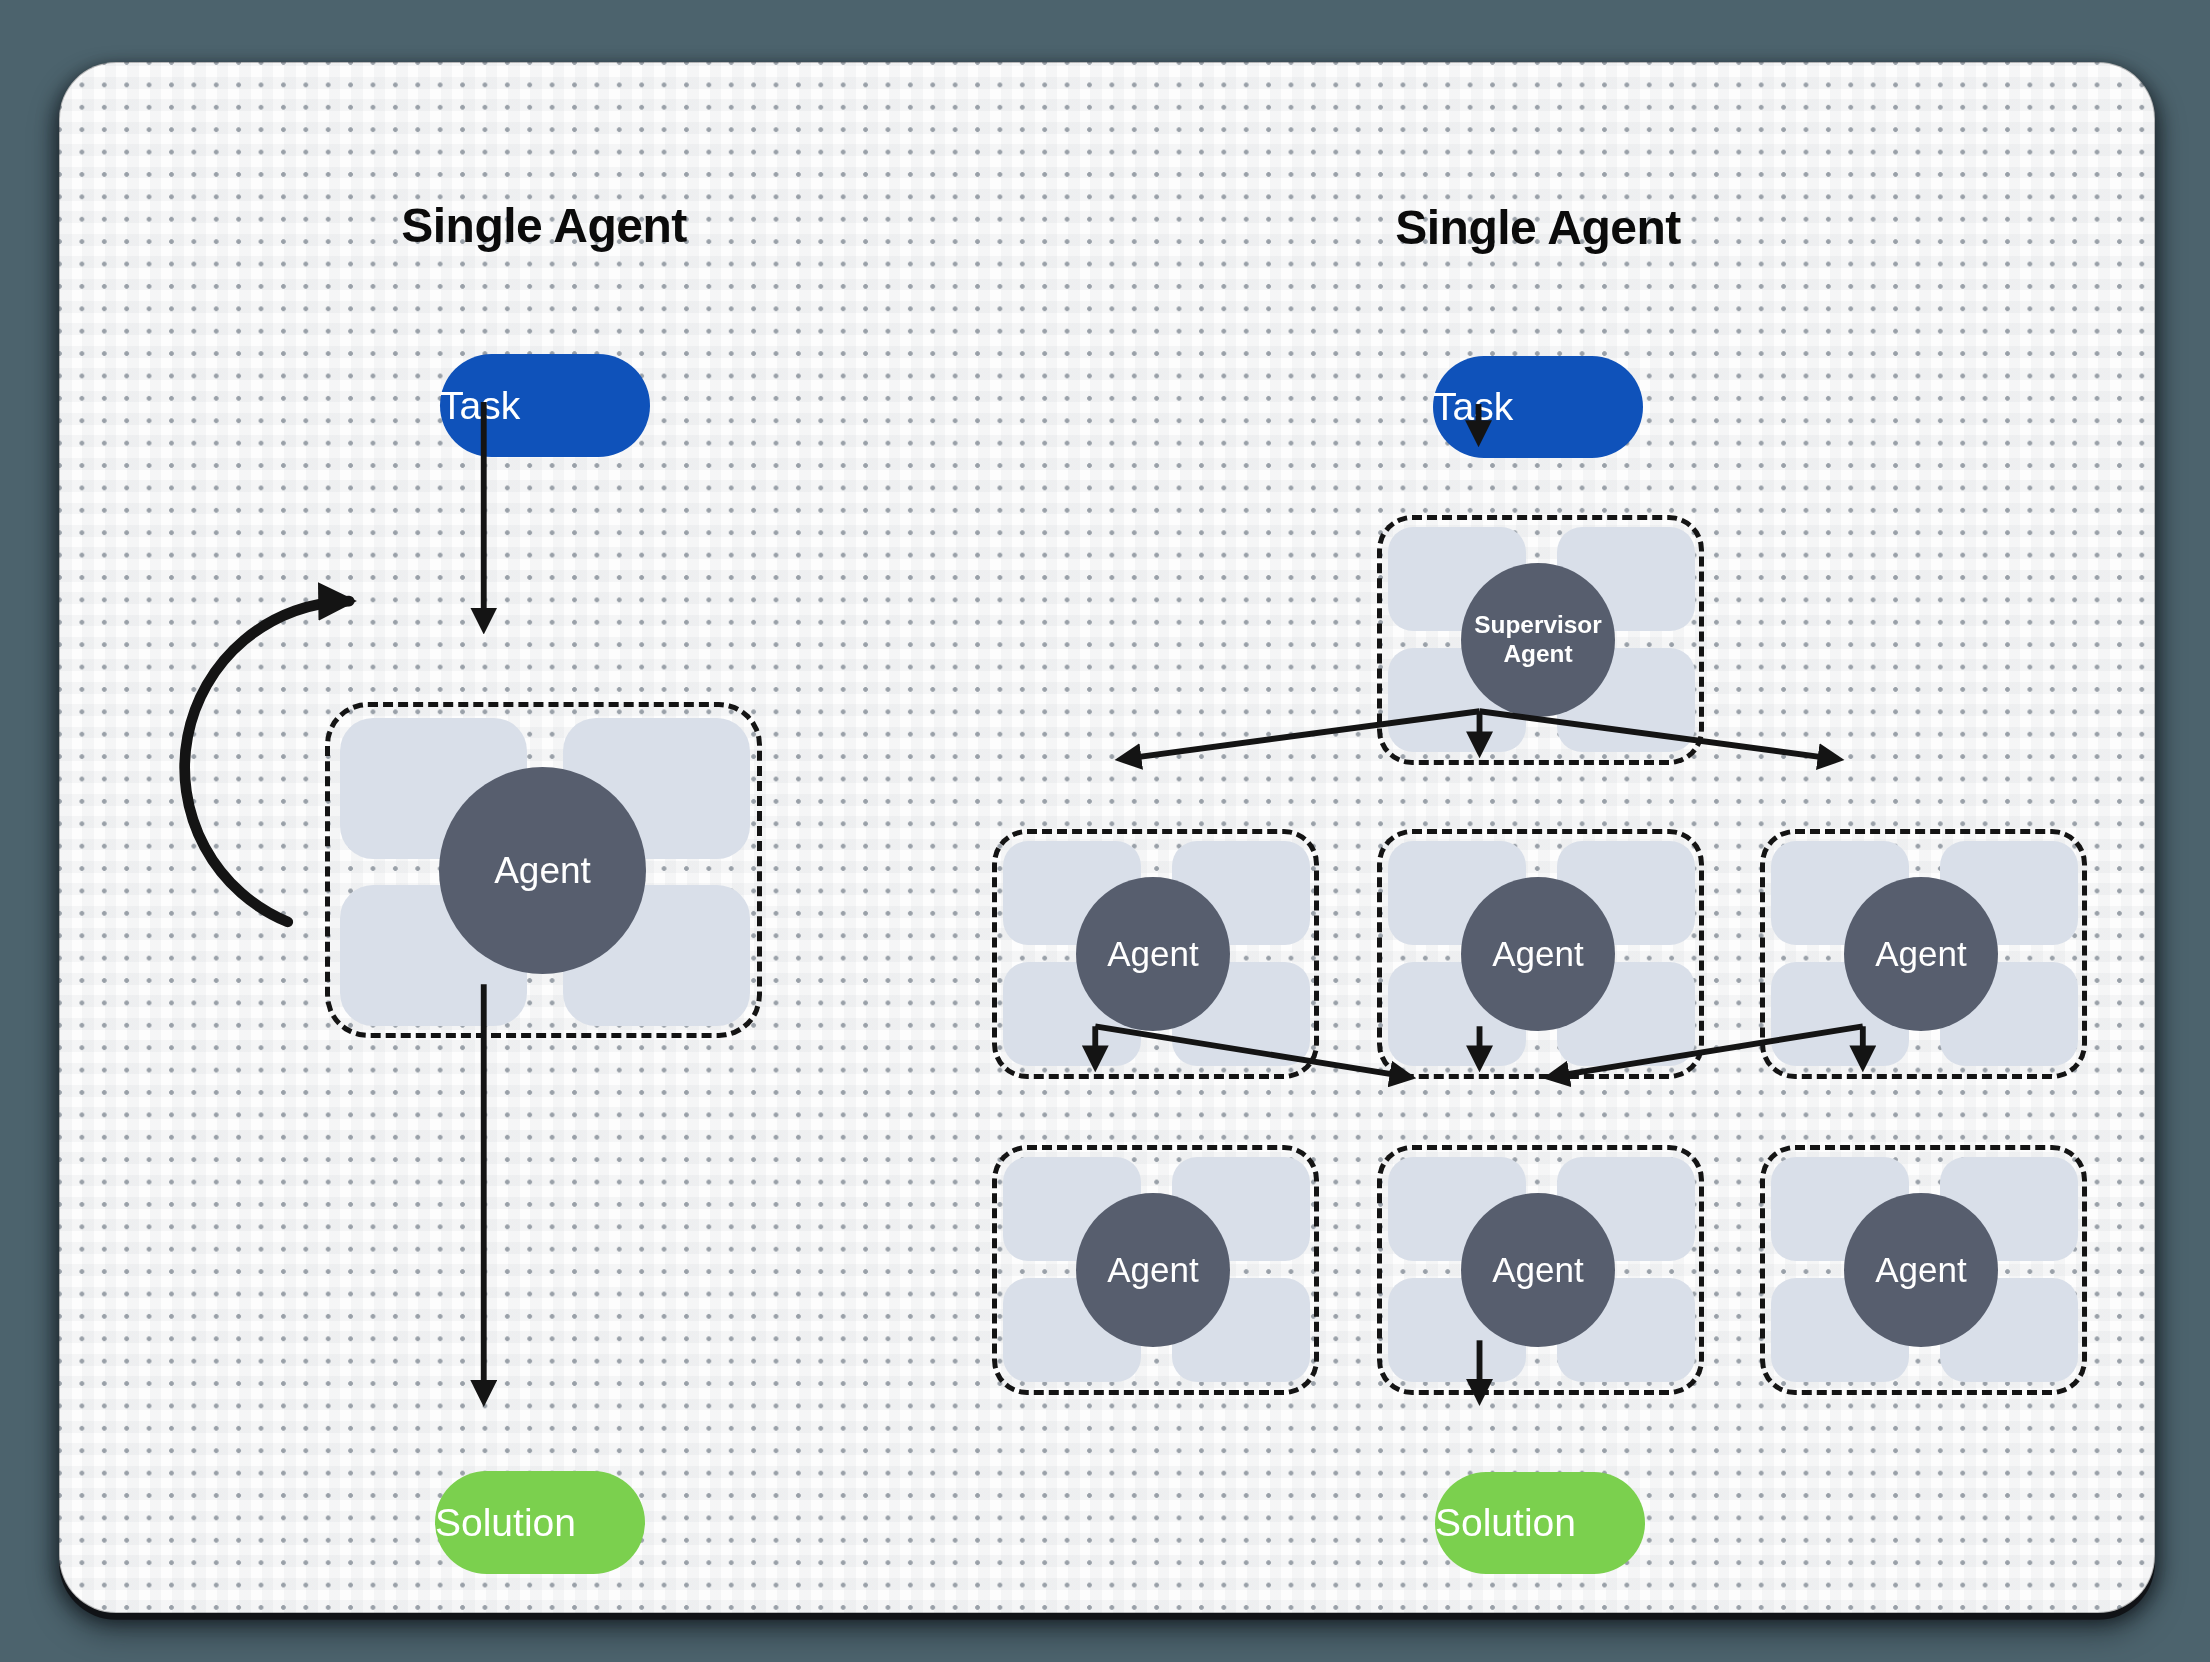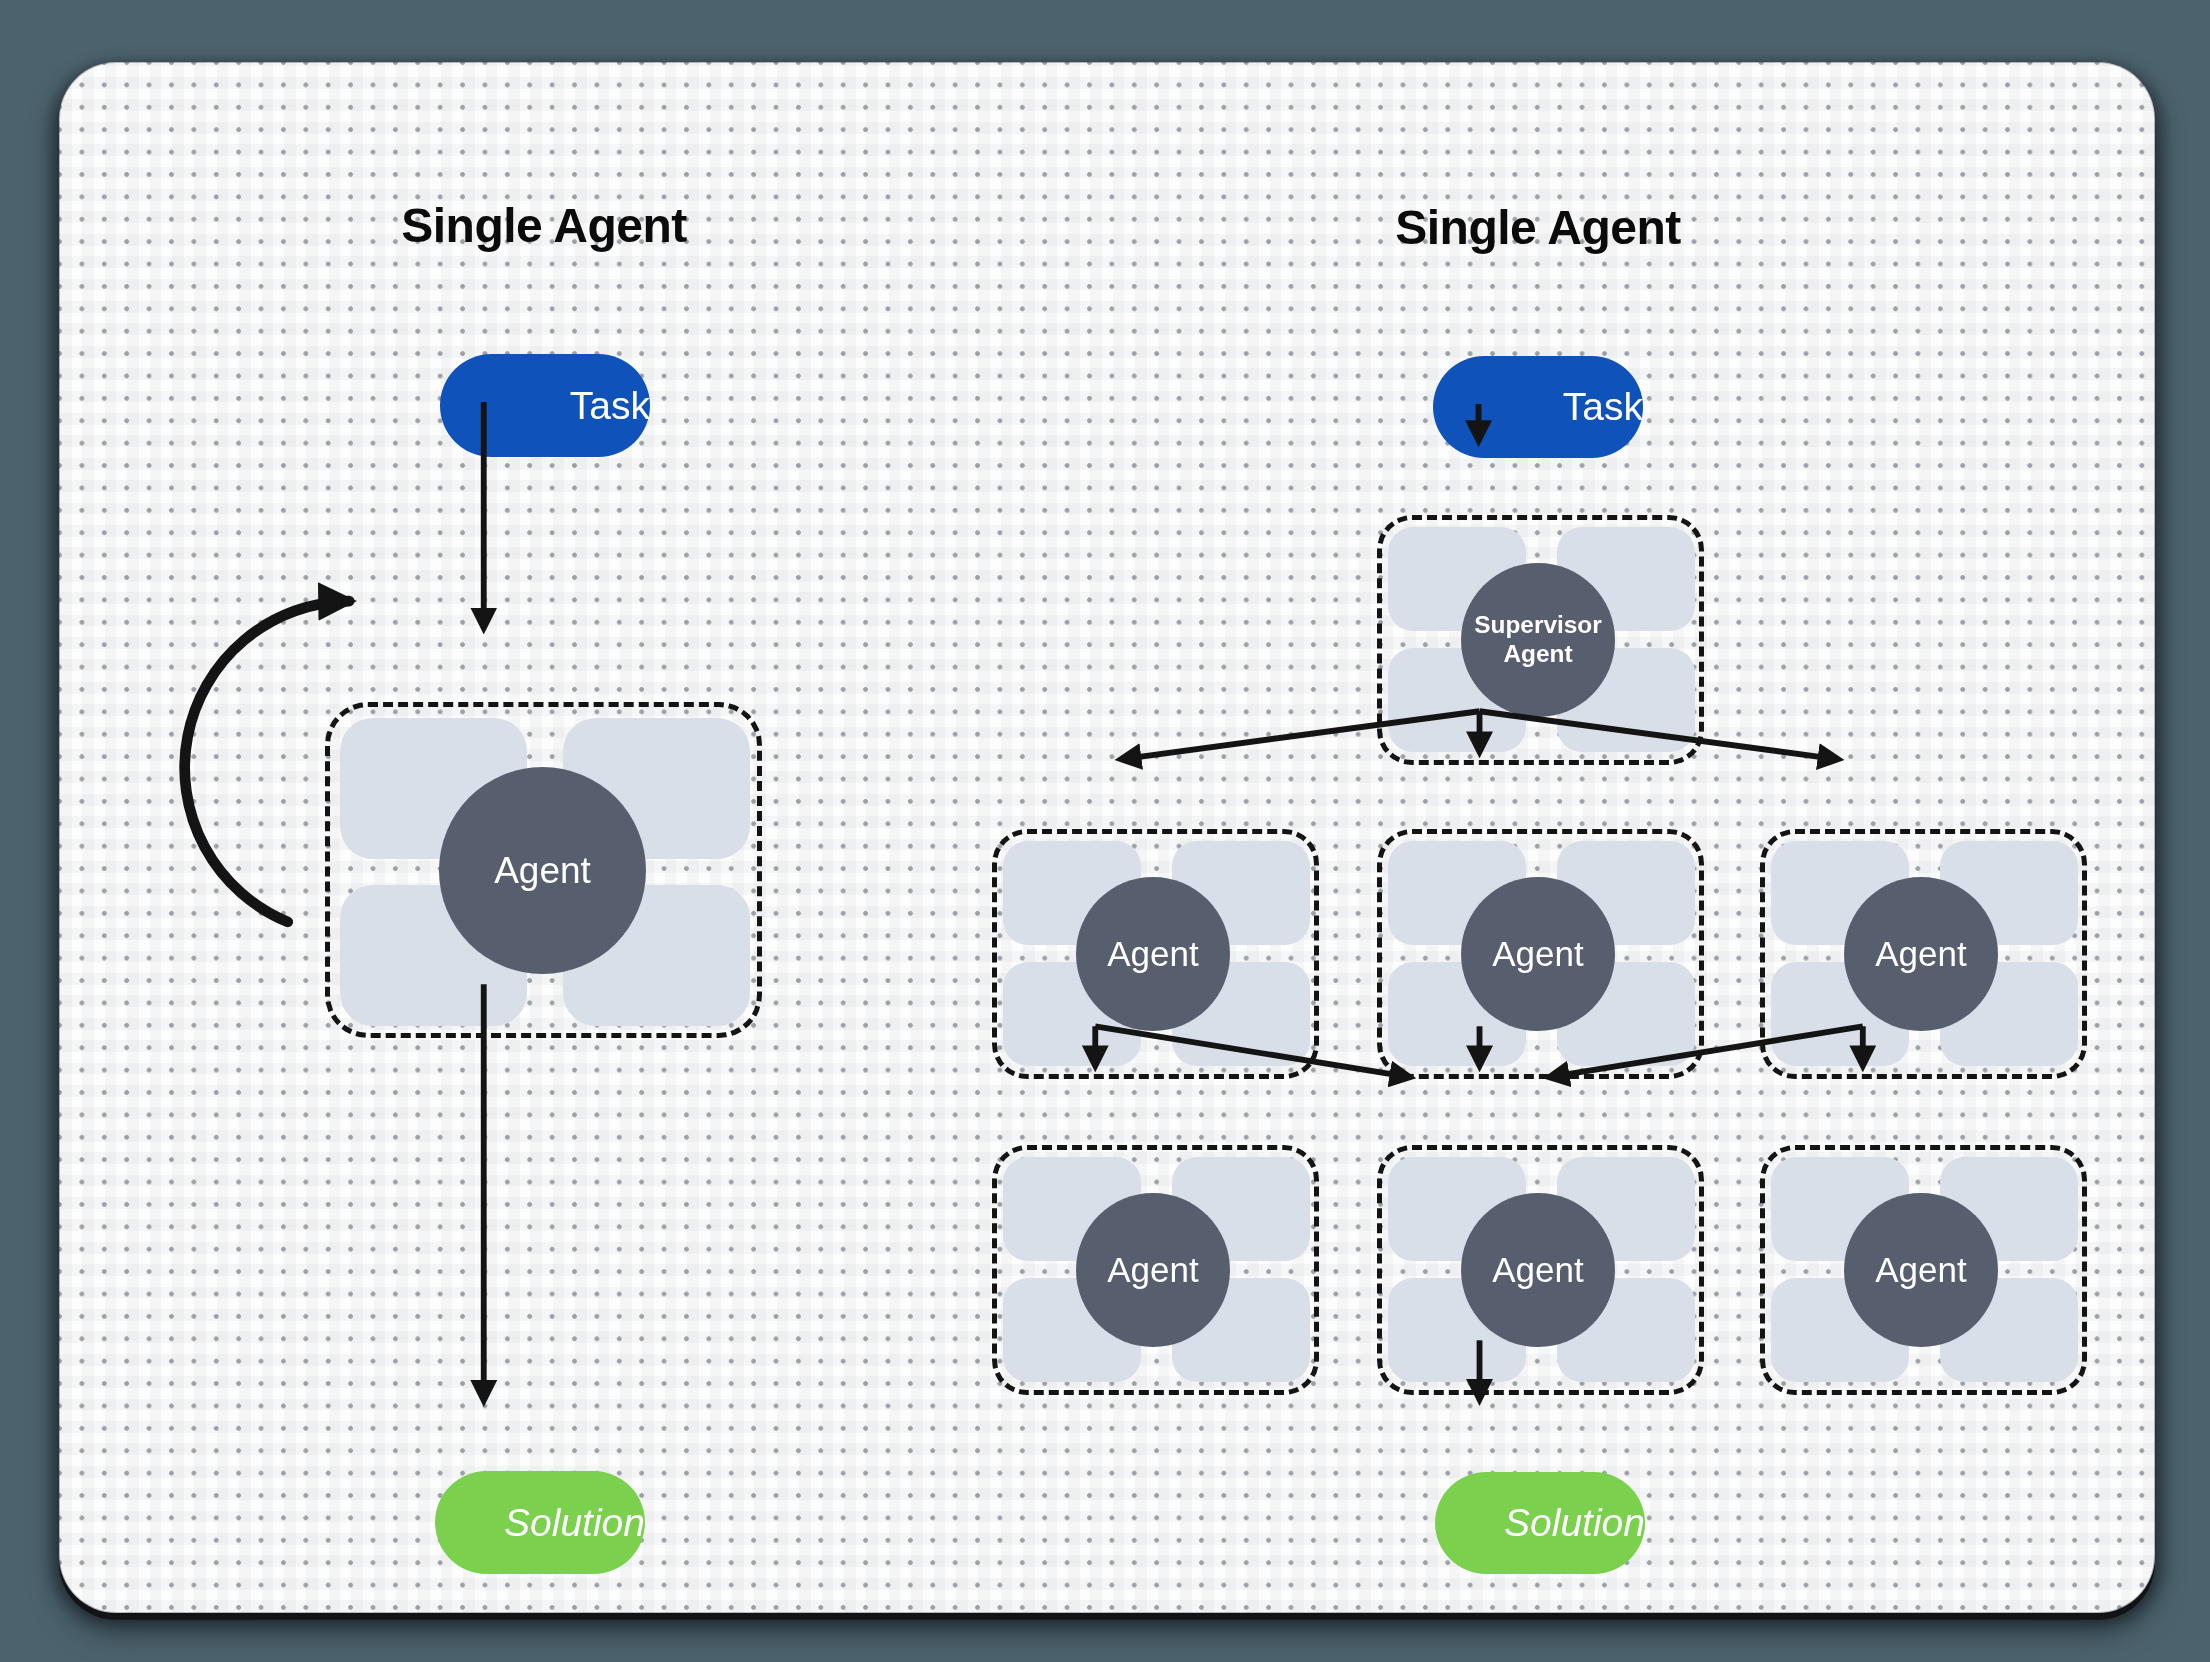--- a/index.html
+++ b/index.html
@@ -13,24 +13,24 @@
           repeating-linear-gradient(90deg, rgba(140,148,158,0.07) 0 11.7px, transparent 11.7px 22.4px);
         background-size:22.4px 22.4px, auto, auto;
         background-position:10.7px 10.7px, 0 0, 0 0;
         box-shadow: 0 6.8px 0 rgba(15,17,20,0.9), 0 17.6px 29px rgba(8,12,16,0.5),
                     -6.8px 5.9px 15.6px rgba(8,12,16,0.35), 6.8px 5.9px 15.6px rgba(8,12,16,0.35);
         border:1px solid rgba(0,0,0,0.25);}
   .col-title{position:absolute;width:410px;text-align:center;font-size:48px;font-weight:700;
              color:#0b0b0b;letter-spacing:-0.5px;}
   .t-single{left:279px;top:135px;}
   .t-multi{left:1273px;top:137px;}
-  .pill{position:absolute;display:flex;align-items:center;justify-content:flex-end;
+  .pill{position:absolute;display:flex;align-items:center;justify-content:flex-start;
         color:#ffffff;font-size:39px;font-weight:400;border-radius:59px;}
   .pill.blue{background:#0f52ba;}
-  .pill.green{background:#7bd04e;font-style:italic;}
+  .pill.green{background:#7bd04e;}
   .p-task-s{left:380px;top:291px;width:210px;height:103px;}
   .p-task-m{left:1373px;top:293px;width:210px;height:102px;}
   .p-sol-s{left:375px;top:1408px;width:210px;height:103px;}
   .p-sol-m{left:1375px;top:1409px;width:210px;height:102px;}
   .abox{position:absolute;box-sizing:border-box;border:5.9px dashed #141414;}
   .abox-lg{left:265px;top:639px;width:437px;height:336px;border-radius:43px;}
   .abox-sm{width:327px;height:250px;border-radius:35px;}
   .sup{left:1317px;top:452px;}
   .r1c1{left:932px;top:766px;}  .r1c2{left:1317px;top:766px;}  .r1c3{left:1700px;top:766px;}
   .r2c1{left:932px;top:1082px;} .r2c2{left:1317px;top:1082px;} .r2c3{left:1700px;top:1082px;}

